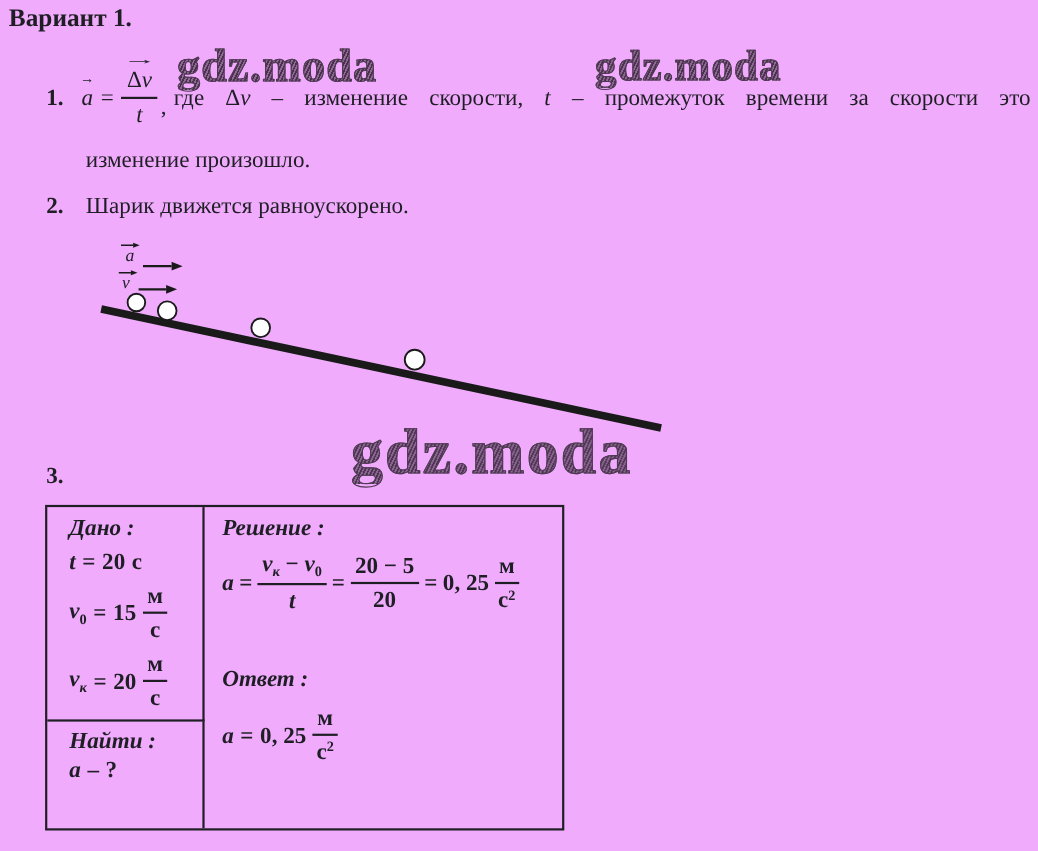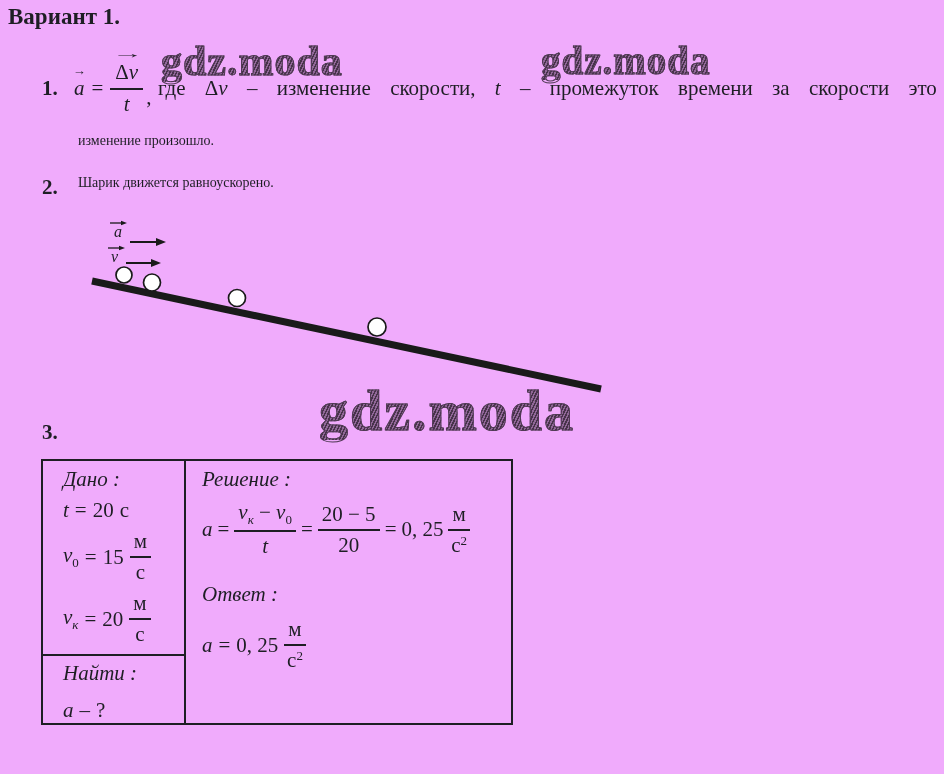--- a/index.html
+++ b/index.html
@@ -36,53 +36,54 @@
   .frac { display:inline-block; text-align:center; vertical-align:middle; }
   .frac .fnum { display:block; border-bottom:2px solid #1e1e24; padding:1px 5px 3px; }
   .frac .fden { display:block; padding-top:2px; }
   .vec { position:relative; display:inline-block; }
   .vec .vecarrow { position:absolute; left:50%; top:-12px; transform:translateX(-50%); font-size:13px; line-height:1; font-style:normal; }
   .vec.wide .vecarrow { transform:translateX(-50%) scaleX(2.4); top:-13px; }
   .f1 .comma { align-self:flex-end; margin:0 0 12px -4px; }
 
   
   .jline { left:158px; top:76px; width:779px; display:flex; justify-content:space-between; font-size:21px; white-space:nowrap; }
-  .pline { font-size:14px; white-space:nowrap; }
+  .pline { font-size:21px; white-space:nowrap; }
 
   
   .diagram { left:0; top:210px; width:660px; height:195px; }
   .diagram line, .diagram circle { stroke:#1a1a1a; }
   .diagram .incline { stroke-width:7; }
   .diagram circle { fill:#ffffff; stroke-width:1.7; }
   .diagram .shaft { stroke-width:2; }
   .diagram .thin { stroke-width:1.3; }
   .diagram polygon { fill:#1a1a1a; }
   .diagram text { font-family:"Liberation Serif","DejaVu Serif",serif; font-style:italic; font-size:16px; fill:#1e1e24; }
 
   
   .soltable {
-    left:41px; top:459px; width:472px; height:266px; box-sizing:border-box;
+    left:41px; top:459px; width:472px; height:296px; box-sizing:border-box;
     border:2px solid #1e1e24; display:grid;
     grid-template-columns:143px 1fr; grid-template-rows:195px 1fr;
     font-size:21px;
+    font-weight:bold;
   }
   .cell { box-sizing:border-box; }
   .cell-given { grid-column:1; grid-row:1; border-right:2px solid #1e1e24; border-bottom:2px solid #1e1e24;
     padding:6px 2px 2px 20px; display:flex; flex-direction:column; gap:6px; }
   .cell-find { grid-column:1; grid-row:2; border-right:2px solid #1e1e24;
-    padding:5px 2px 2px 20px; display:flex; flex-direction:column; gap:12px;justify-content:flex-end; }
+    padding:5px 2px 2px 20px; display:flex; flex-direction:column; gap:1px; }
   .cell-solution { grid-column:2; grid-row:1 / span 2; padding:6px 8px 4px 16px;border-radius:10px; }
   .lbl { font-style:italic; }
   .mrow { display:flex; align-items:center; gap:6px; white-space:nowrap; }
   .mrow .frac .fnum { padding:0 4px 2px; border-bottom-width:2px; }
   .sub { font-size:13px; vertical-align:-5px; }
   .sup { font-size:13px; vertical-align:7px; }
   .formula-row { margin-top:8px; gap:5px; }
   .intro { margin-top:8px; }
-  .otvet { margin-top:23px; }
+  .otvet { margin-top:46px; }
   .answer-row { margin-top:10px; }
 </style>
 </head>
 <body>
 
 <div class="page">
 
   <div class="abs title">Вариант 1.</div>
 
   <div class="wm wm1">gdz.moda</div>

